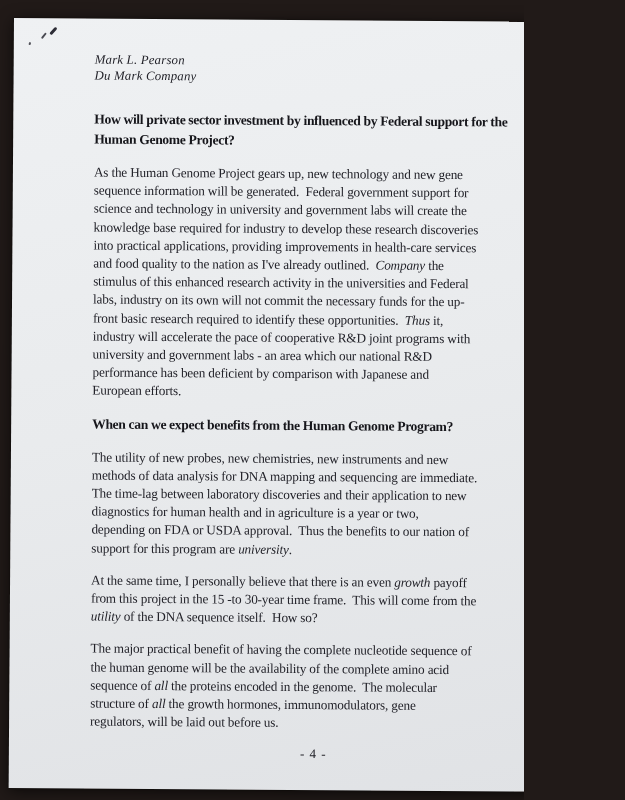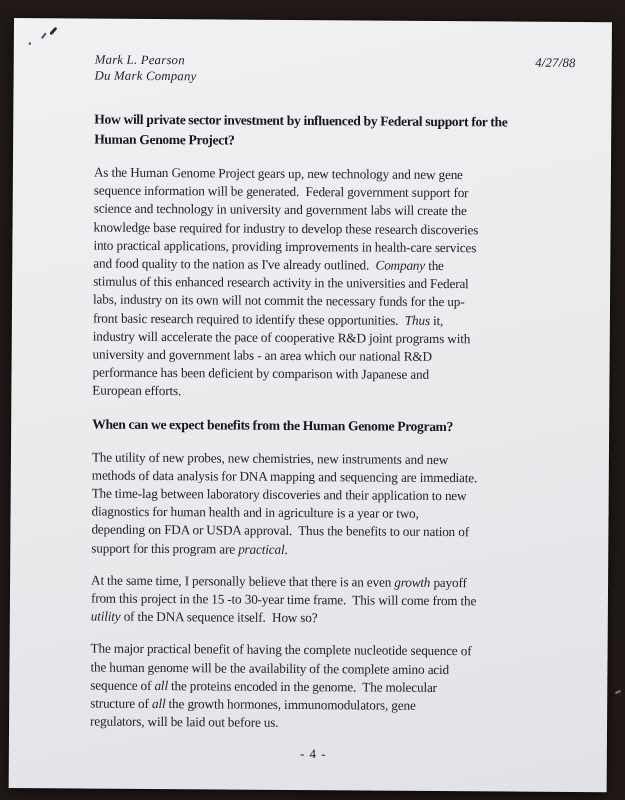--- a/index.html
+++ b/index.html
@@ -7,21 +7,21 @@
     --ink:#23232a;
     --heading_ink:#16161b;
   }
   html,body{margin:0;padding:0;}
   body{
     background:var(--background,#211a18);
     font-family:"Liberation Serif","DejaVu Serif",serif;
   }
   .scene{
     position:relative;
-    width:625px;height:800px;
+    width:524px;height:800px;
     background:var(--background,#211a18);
     overflow:hidden;
     text-decoration:underline;
   }
   .paper{
     position:absolute;left:14px;top:18px;
     width:598px;height:770px;
     transform:rotate(0.4deg);
     transform-origin:top left;
     background:linear-gradient(168deg,#eff1f3 0%,#e9ebed 48%,#e0e2e5 100%);
@@ -104,21 +104,21 @@
           </div>
           <div class="block heading">
             <div class="line">When can we expect benefits from the Human Genome Program?</div>
           </div>
           <div class="block paragraph">
             <div class="line">The utility of new probes, new chemistries, new instruments and new</div>
             <div class="line">methods of data analysis for DNA mapping and sequencing are immediate.</div>
             <div class="line">The time-lag between laboratory discoveries and their application to new</div>
             <div class="line">diagnostics for human health and in agriculture is a year or two,</div>
             <div class="line">depending on FDA or USDA approval.  Thus the benefits to our nation of</div>
-            <div class="line">support for this program are <span class="em">practical</span>.</div>
+            <div class="line">support for this program are <span class="em">university</span>.</div>
           </div>
           <div class="block paragraph">
             <div class="line">At the same time, I personally believe that there is an even <span class="em">growth</span> payoff</div>
             <div class="line">from this project in the 15 -to 30-year time frame.  This will come from the</div>
             <div class="line"><span class="em">utility</span> of the DNA sequence itself.  How so?</div>
           </div>
           <div class="block paragraph">
             <div class="line">The major practical benefit of having the complete nucleotide sequence of</div>
             <div class="line">the human genome will be the availability of the complete amino acid</div>
             <div class="line">sequence of <span class="em">all</span> the proteins encoded in the genome.  The molecular</div>

